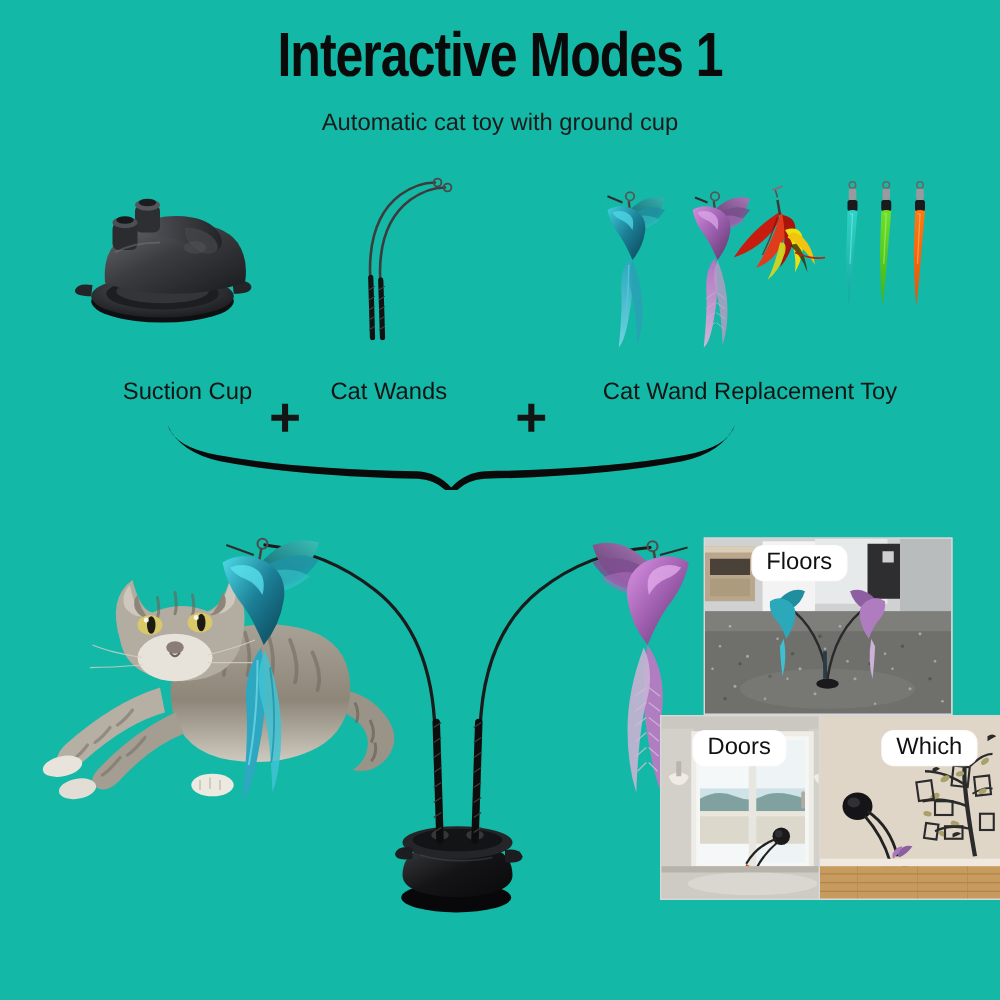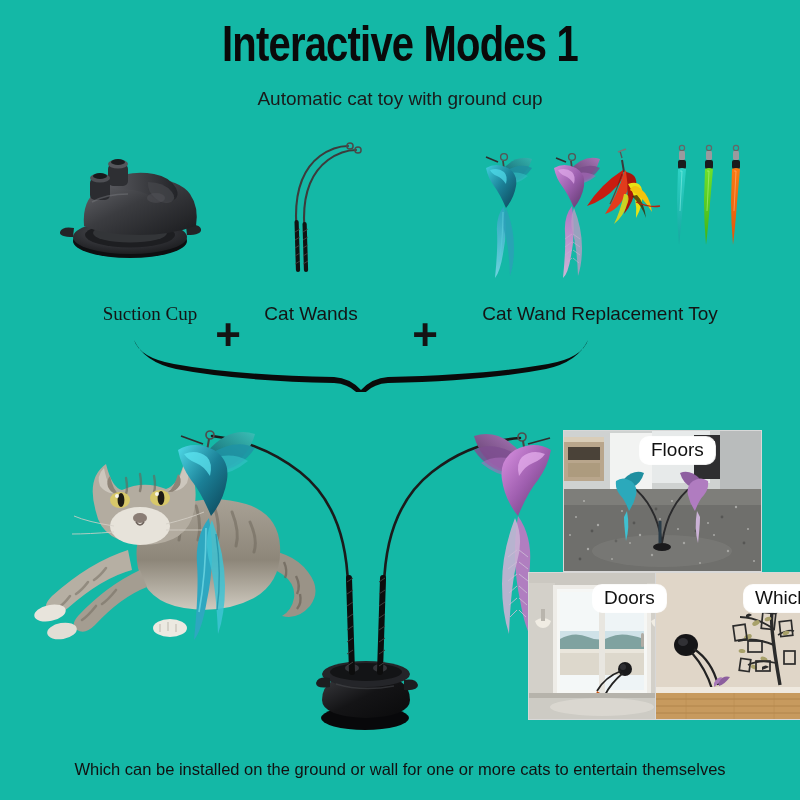--- a/index.html
+++ b/index.html
@@ -29,37 +29,37 @@
   .plus{
     position:absolute;width:40px;height:40px;top:185px;
     color:#141414;font-size:44px;line-height:40px;text-align:center;
     font-weight:bold;
   }
   .plus.p1{left:208px;}
   .plus.p2{left:405px;}
 
   .caption-row{position:absolute;left:0;top:303px;width:800px;height:30px;}
   .caption{position:absolute;font-size:19px;color:#141414;white-space:nowrap;text-align:center;}
-  .cap-suction{left:60px;top:0;width:180px;font-family:Liberation Serif, serif;}
+  .cap-suction{left:60px;top:0;width:180px;}
   .cap-wands{left:236px;top:0;width:150px;}
   .cap-repl{left:440px;top:0;width:320px;}
 
   
   .brace{position:absolute;left:130px;top:336px;width:470px;height:56px;}
 
   
   .scene{position:absolute;left:0;top:400px;width:800px;height:350px;}
 
   
   .thumb{position:absolute;overflow:hidden;border:1px solid #d8d8d8;background:#cfcfcf;}
   .thumb .pill{
     position:absolute;background:#fff;border-radius:9px;
     padding:2px 11px 3px;font-size:19px;color:#111;white-space:nowrap;
     box-shadow:0 0 0 1px rgba(255,255,255,.9);
-    z-index:6;font-weight:400;margin-left:38px;
+    z-index:6;font-weight:400;
   }
   #thumb-floors{left:563px;top:430px;width:197px;height:140px;}
   #thumb-doors {left:528px;top:572px;width:146px;height:146px;}
   #thumb-walls {left:655px;top:572px;width:145px;height:146px;}
 
   
   .footer{
     position:absolute;left:0;top:760px;width:800px;text-align:center;
     font-size:16.5px;color:#111;font-weight:400;
   }
@@ -644,15 +644,14 @@
       </g>
       <g stroke="#b5884d" stroke-width=".8" opacity=".6">
         <path d="M30 120 l0 26"></path>
           <path d="M78 120 l0 26"></path>
           <path d="M118 120 l0 26"></path>
       </g>
     </svg>
     <div class="pill" style="left:50px;top:12px;">Which</div>
   </div>
 
-  <div class="footer">Which can be installed on the ground or wall for one or more cats to entertain themselves</div>
 
 </div>
 
 </body></html>

